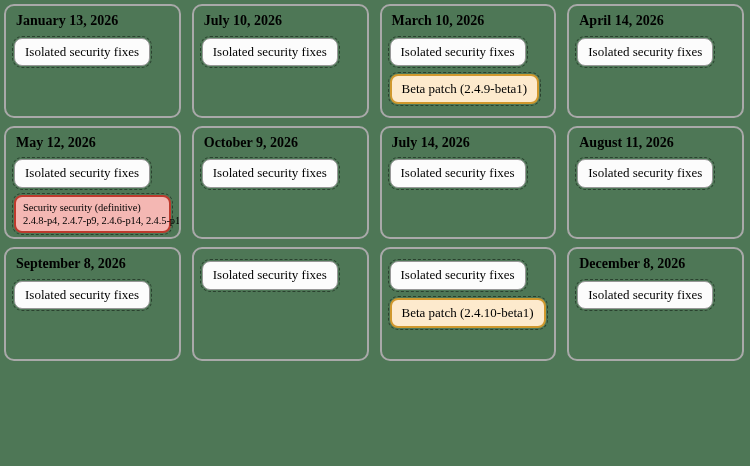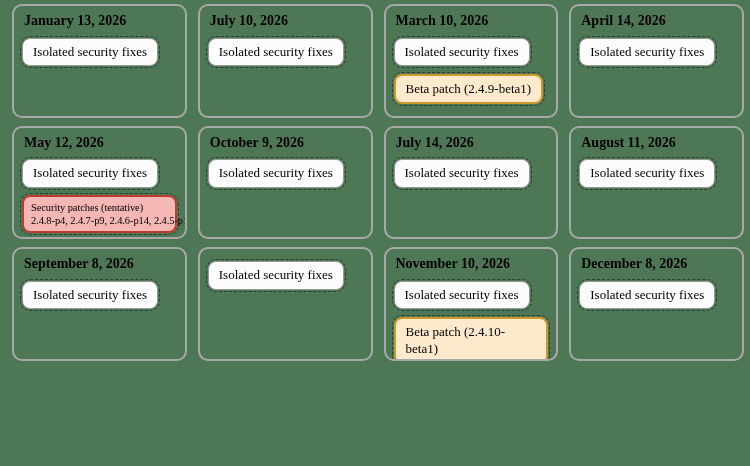--- a/index.html
+++ b/index.html
@@ -18,21 +18,21 @@
   html,body{margin:0;padding:0;}
   body{
     width:750px;height:466px;overflow:hidden;
     background:var(--background);
     font-family:"Liberation Serif","DejaVu Serif",serif;
     color:var(--text);
   }
   .grid{
     box-sizing:border-box;
     width:750px;height:366px;
-    padding:4px 6px 5px 12px;
+    padding:4px 6px 5px 4px;
     display:grid;
     grid-template-columns:repeat(4,1fr);
     grid-template-rows:repeat(3,1fr);
     column-gap:11px;
     row-gap:8px;
   }
   .card{
     box-sizing:border-box;
     border:2px solid var(--card-border);
     border-radius:10px;
@@ -110,21 +110,21 @@
       </div>
   </div>
     <div class="card">
     <div class="title">May 12, 2026</div>
     <div>
         <div class="badge badge-white">
     <div class="badge-line">Isolated security fixes</div>
 
   </div>
         <div class="badge badge-pink badge-small">
-    <div class="badge-line">Security patches (tentative)</div>
+    <div class="badge-line">Security security (definitive)</div>
     <div class="badge-line">2.4.8-p4, 2.4.7-p9, 2.4.6-p14, 2.4.5-p16</div>
   </div>
         <div class="badge badge-green">
     <div class="badge-line">Adobe Commerce 2.4.9</div>
 
   </div>
       </div>
   </div>
     <div class="card">
     <div class="title">October 9, 2026</div>
@@ -164,21 +164,20 @@
   </div>
     <div class="card">
     <div>
         <div class="badge badge-white">
     <div class="badge-line">Isolated security fixes</div>
 
   </div>
       </div>
   </div>
     <div class="card">
-    <div class="title">November 10, 2026</div>
     <div>
         <div class="badge badge-white">
     <div class="badge-line">Isolated security fixes</div>
 
   </div>
         <div class="badge badge-beta">
     <div class="badge-line">Beta patch (2.4.10-beta1)</div>
 
   </div>
       </div>

